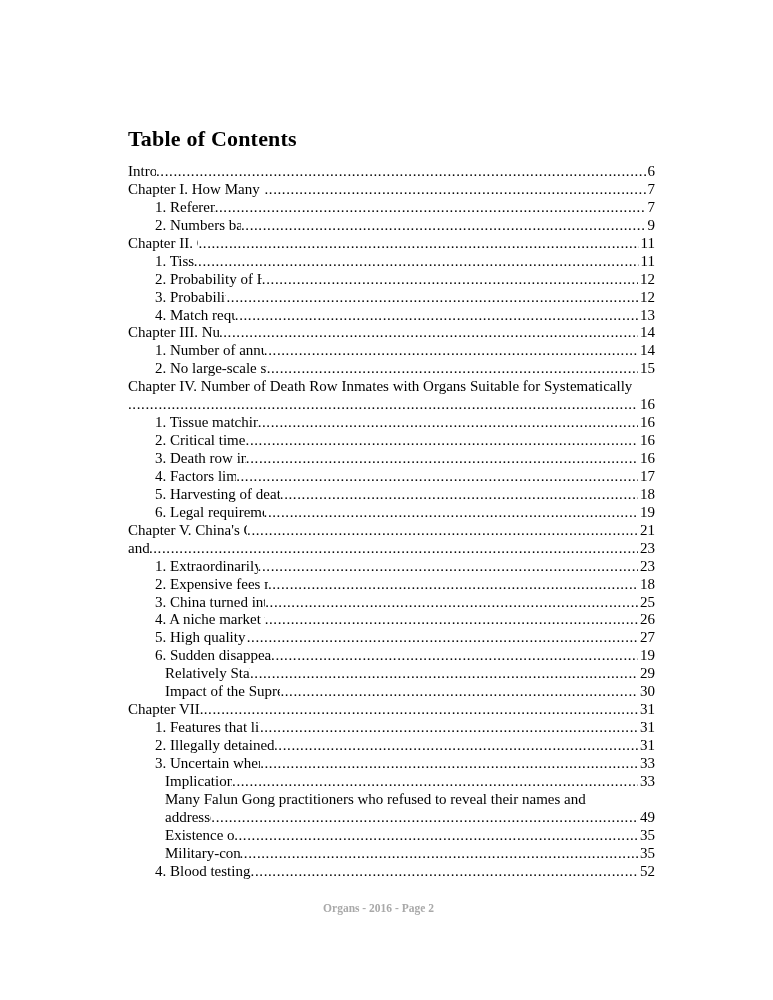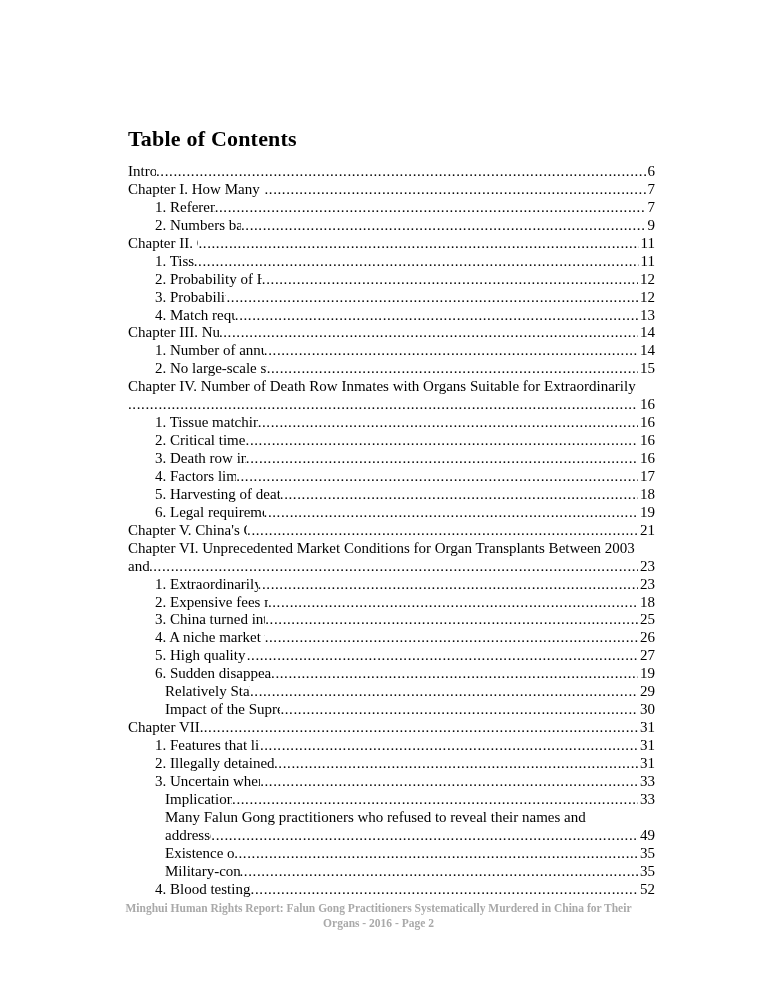--- a/index.html
+++ b/index.html
@@ -119,21 +119,21 @@
     <span class="toc-text">1. Number of annual executions of death row inmates in China</span>
     <span class="toc-leader"></span>
     <span class="toc-page">14</span>
   </div>
       <div class="toc-row indent-1">
     <span class="toc-text">2. No large-scale strike-hard campaigns from 2003 to the present</span>
     <span class="toc-leader"></span>
     <span class="toc-page">15</span>
   </div>
       <div class="toc-row indent-0 no-leader">
-    <span class="toc-text">Chapter IV. Number of Death Row Inmates with Organs Suitable for Extraordinarily</span>
+    <span class="toc-text">Chapter IV. Number of Death Row Inmates with Organs Suitable for Systematically</span>
     <span class="toc-leader"></span>
     <span class="toc-page"></span>
   </div>
       <div class="toc-row indent-0">
     <span class="toc-text"></span>
     <span class="toc-leader"></span>
     <span class="toc-page">16</span>
   </div>
       <div class="toc-row indent-1">
     <span class="toc-text">1. Tissue matching - a bottleneck with death row “donors”</span>
@@ -162,25 +162,20 @@
   </div>
       <div class="toc-row indent-1">
     <span class="toc-text">6. Legal requirements for an “unclaimed bodies” classification</span>
     <span class="toc-leader"></span>
     <span class="toc-page">19</span>
   </div>
       <div class="toc-row indent-0">
     <span class="toc-text">Chapter V. China's Organ Transplant Market Skyrocketed in 2003</span>
     <span class="toc-leader"></span>
     <span class="toc-page">21</span>
-  </div>
-      <div class="toc-row indent-0 no-leader">
-    <span class="toc-text">Chapter VI. Unprecedented Market Conditions for Organ Transplants Between 2003</span>
-    <span class="toc-leader"></span>
-    <span class="toc-page"></span>
   </div>
       <div class="toc-row indent-0">
     <span class="toc-text">and 2006</span>
     <span class="toc-leader"></span>
     <span class="toc-page">23</span>
   </div>
       <div class="toc-row indent-1">
     <span class="toc-text">1. Extraordinarily short waiting periods previously unseen</span>
     <span class="toc-leader"></span>
     <span class="toc-page">23</span>
@@ -266,16 +261,15 @@
     <span class="toc-page">35</span>
   </div>
       <div class="toc-row indent-1">
     <span class="toc-text">4. Blood testing of detained Falun Gong practitioners</span>
     <span class="toc-leader"></span>
     <span class="toc-page">52</span>
   </div>
     </div>
 
   <div class="page-footer">
-    <div>Minghui Human Rights Report: Falun Gong Practitioners Systematically Murdered in China for Their</div>
     <div>Organs - 2016 - Page 2</div>
   </div>
 </div>
 
 </body></html>

